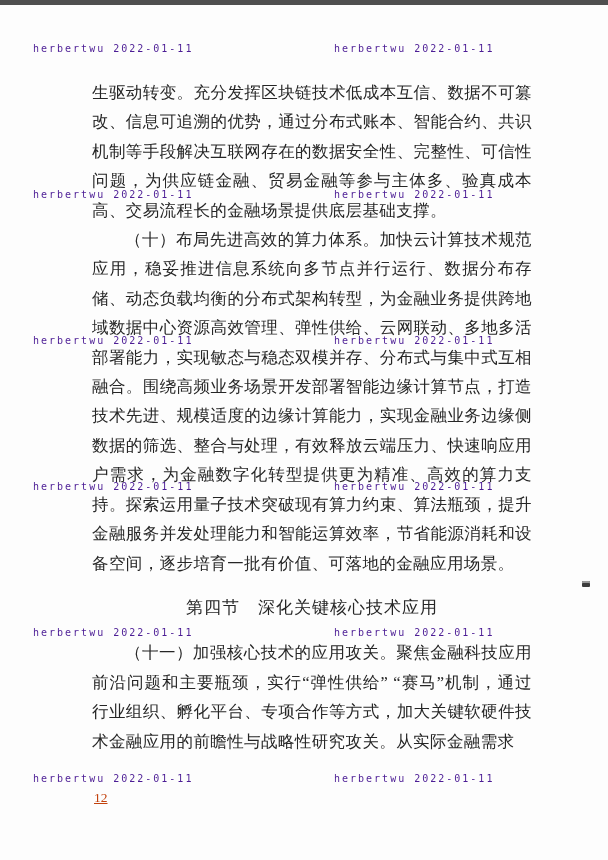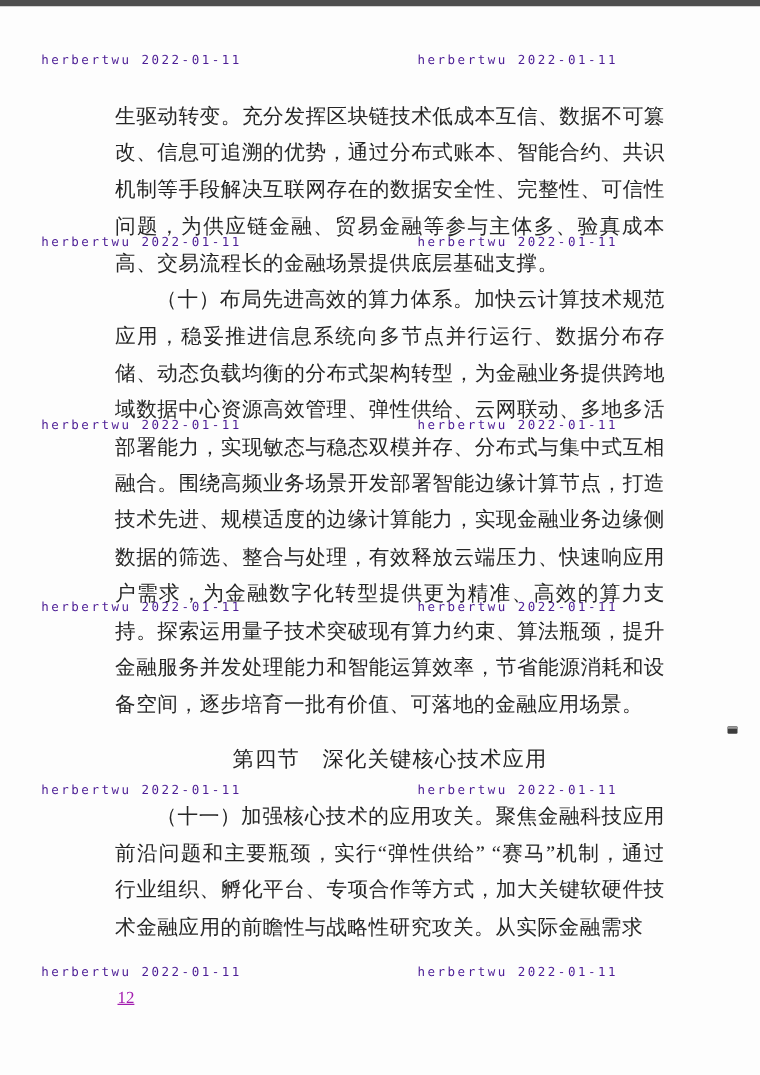--- a/index.html
+++ b/index.html
@@ -79,21 +79,21 @@
     font-weight: normal;
     text-align: center;
     letter-spacing: 1px;
     color: #262626;
   }
   .page-number {
     position: absolute;
     left: 94px;
     top: 790px;
     font-size: 13.5px;
-    color: #a21caf;
+    color: #c2410c;
     font-family: "Liberation Serif", "DejaVu Serif", serif;
     text-decoration: underline;
   }
 </style>
 </head>
 <body>
 
 <div class="page">
 
   <div class="scan-bar"></div>

